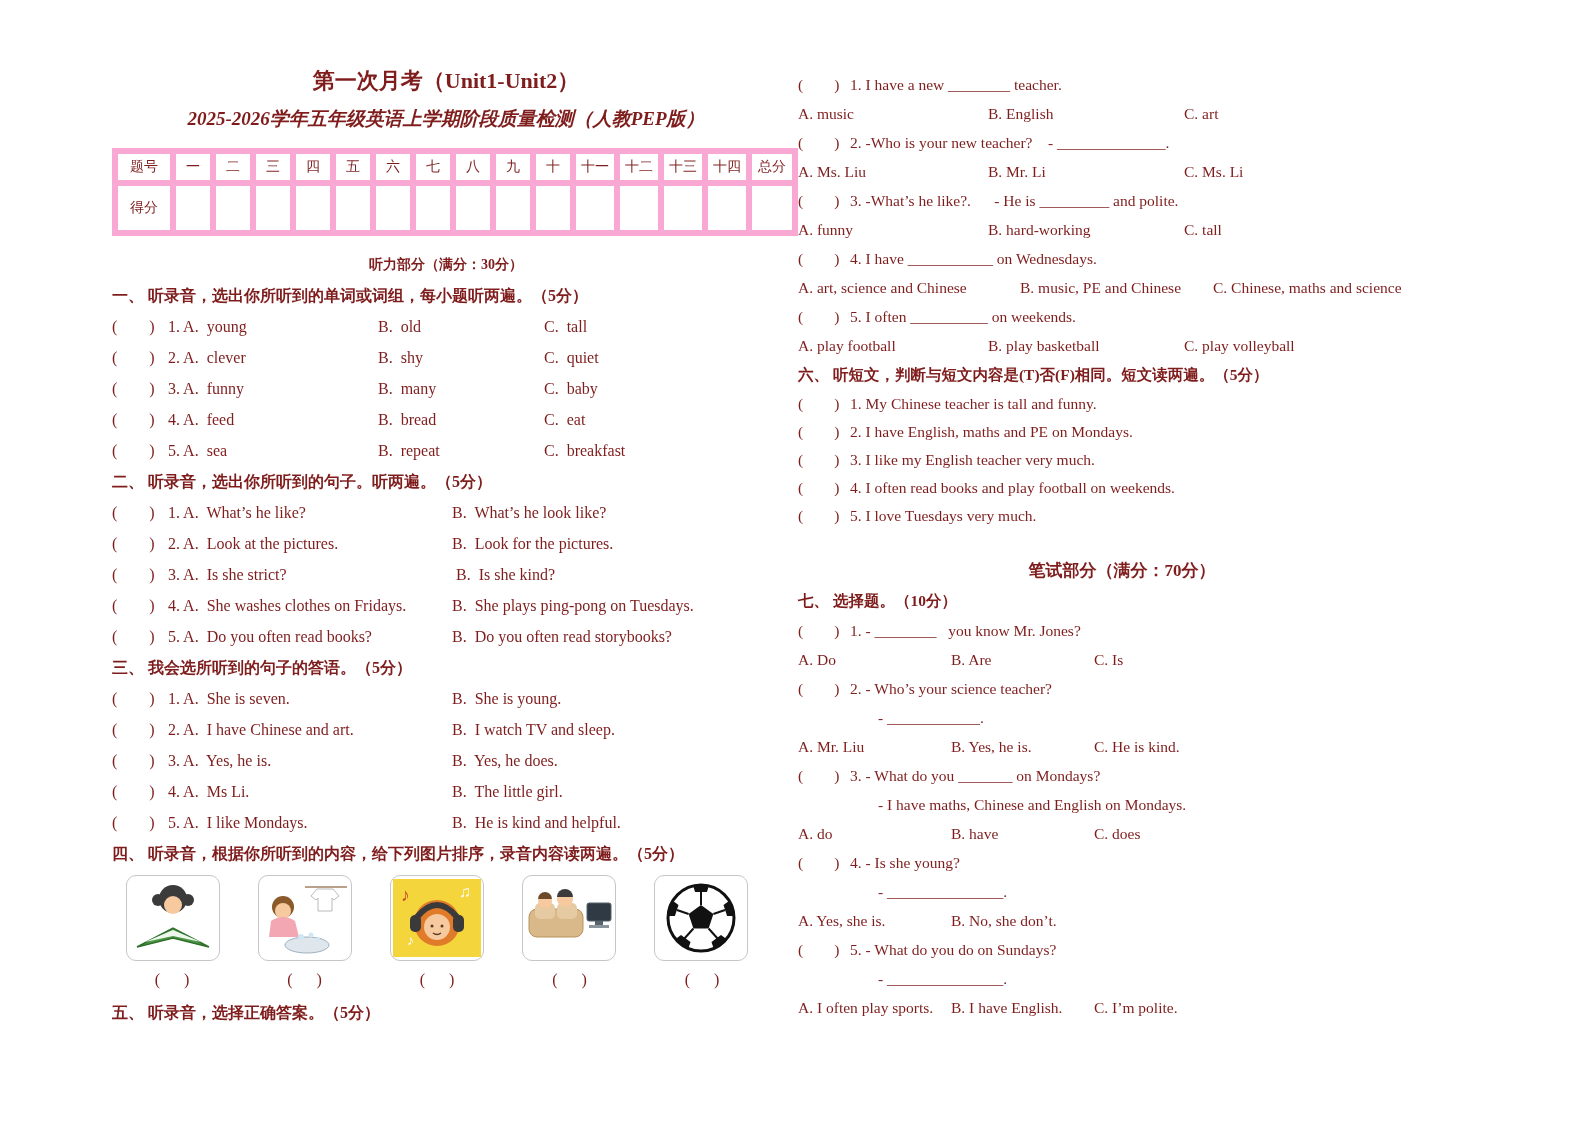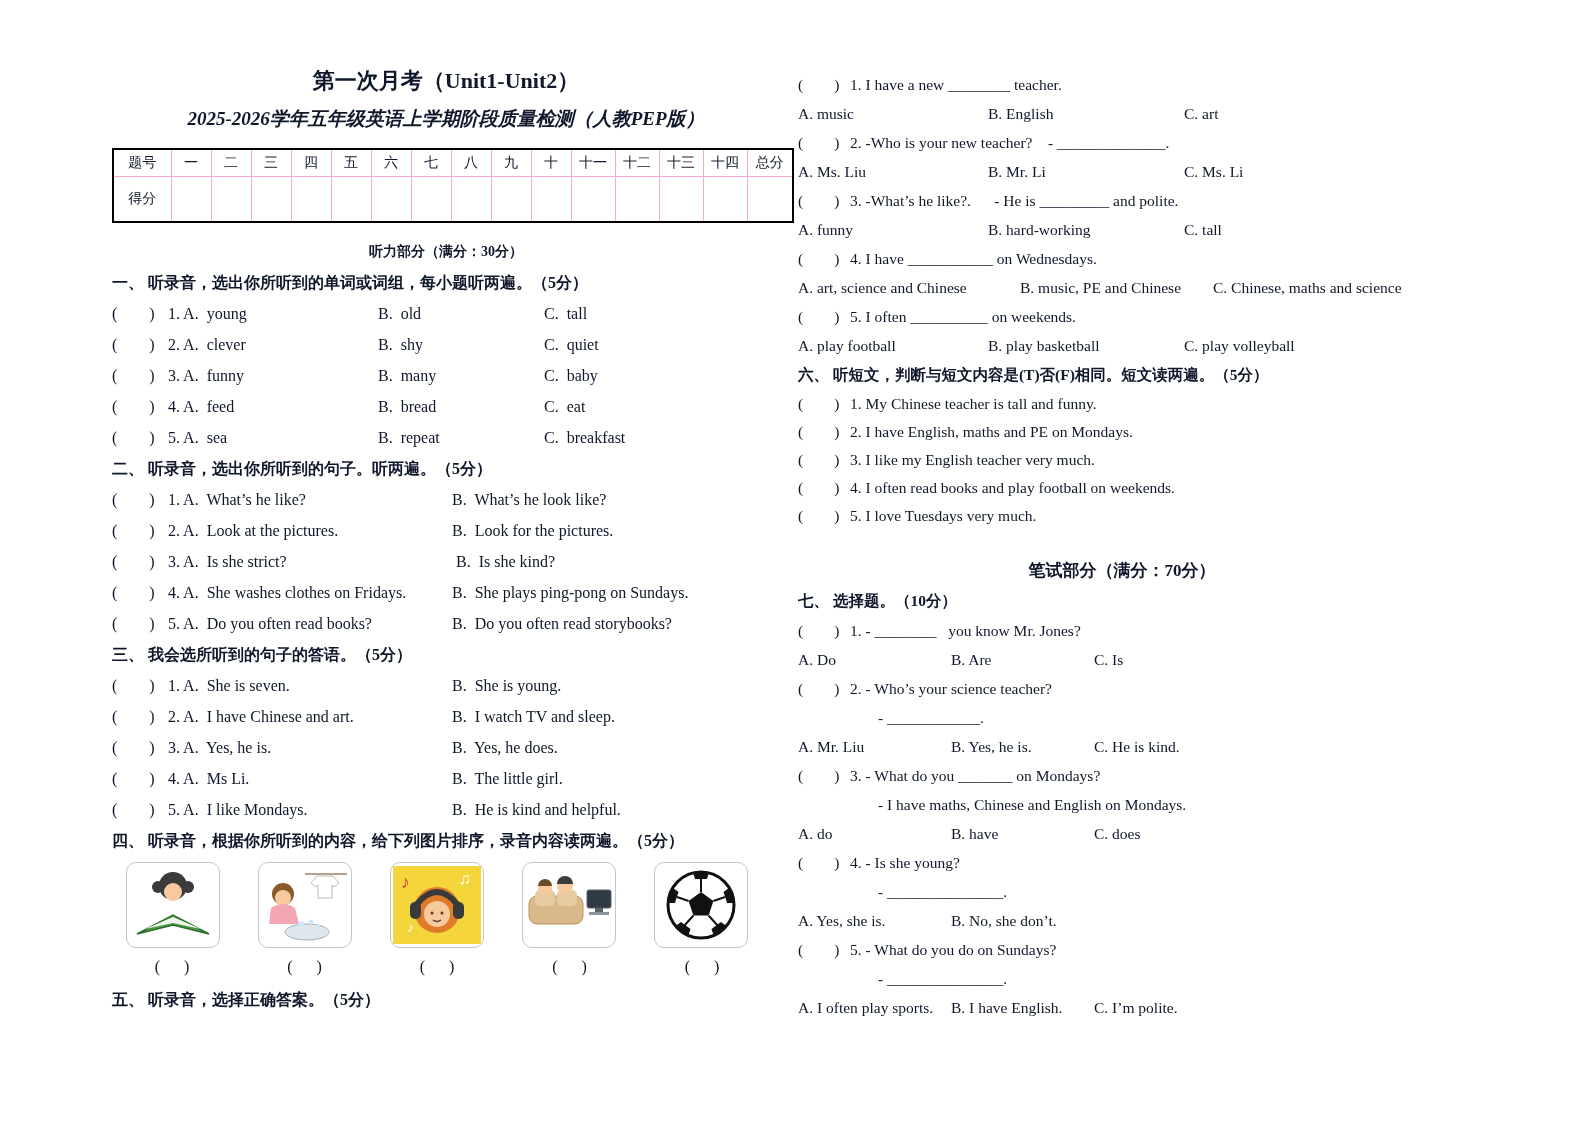--- a/index.html
+++ b/index.html
@@ -1,28 +1,28 @@
 <!DOCTYPE html>
 <html><head>
 <meta charset="utf-8">
 <style>
   html,body { margin:0; padding:0; background:#ffffff; }
   .page {
     position:relative; width:1587px; height:1122px; background:#ffffff;
-    font-family:"Liberation Serif","DejaVu Serif",serif; color:#0f172a;
+    font-family:"Liberation Serif","DejaVu Serif",serif; color:#7f1d1d;
     font-size:16px; overflow:hidden;
   }
   .col-left  { position:absolute; left:112px; top:64px; width:668px; }
   .col-right { position:absolute; left:798px; top:70px; width:648px; font-size:15.5px; }
 
   .title    { text-align:center; font-weight:bold; font-size:22px; line-height:34px; }
   .subtitle { text-align:center; font-weight:bold; font-size:19px; line-height:30px; margin-top:6px;font-style:italic; }
 
   table.score { border-collapse:collapse; margin-top:14px; width:668px; table-layout:fixed; }
-  table.score td { border:1px solid #f9a8d4; text-align:center; font-size:14px; padding:0; }
+  table.score td { border:6px solid #f9a8d4; text-align:center; font-size:14px; padding:0; }
   table.score { border:2px solid #000; }
   table.score tr.hdr td { height:26px; }
   table.score tr.blank td { height:44px; }
 
   .part-heading { text-align:center; font-weight:bold; font-size:14px; line-height:30px; margin-top:14px; }
   .sec-heading  { font-weight:bold; line-height:31px; }
   .rsec-heading { font-weight:bold; line-height:30px; }
 
   .row   { display:flex; line-height:31px; }
   .paren { flex:0 0 56px; white-space:pre; }
@@ -173,21 +173,21 @@
       <span class="a2-2">B.  Look for the pictures.</span>
     </div>
     <div class="row">
       <span class="paren">(        )</span>
       <span class="a2-1">3. A.  Is she strict?</span>
       <span class="a2-2"> B.  Is she kind?</span>
     </div>
     <div class="row">
       <span class="paren">(        )</span>
       <span class="a2-1">4. A.  She washes clothes on Fridays.</span>
-      <span class="a2-2">B.  She plays ping-pong on Sundays.</span>
+      <span class="a2-2">B.  She plays ping-pong on Tuesdays.</span>
     </div>
     <div class="row">
       <span class="paren">(        )</span>
       <span class="a2-1">5. A.  Do you often read books?</span>
       <span class="a2-2">B.  Do you often read storybooks?</span>
     </div>
 
     <div class="sec-heading">三、 我会选所听到的句子的答语。（5分）</div>
     <div class="row">
       <span class="paren">(        )</span>

